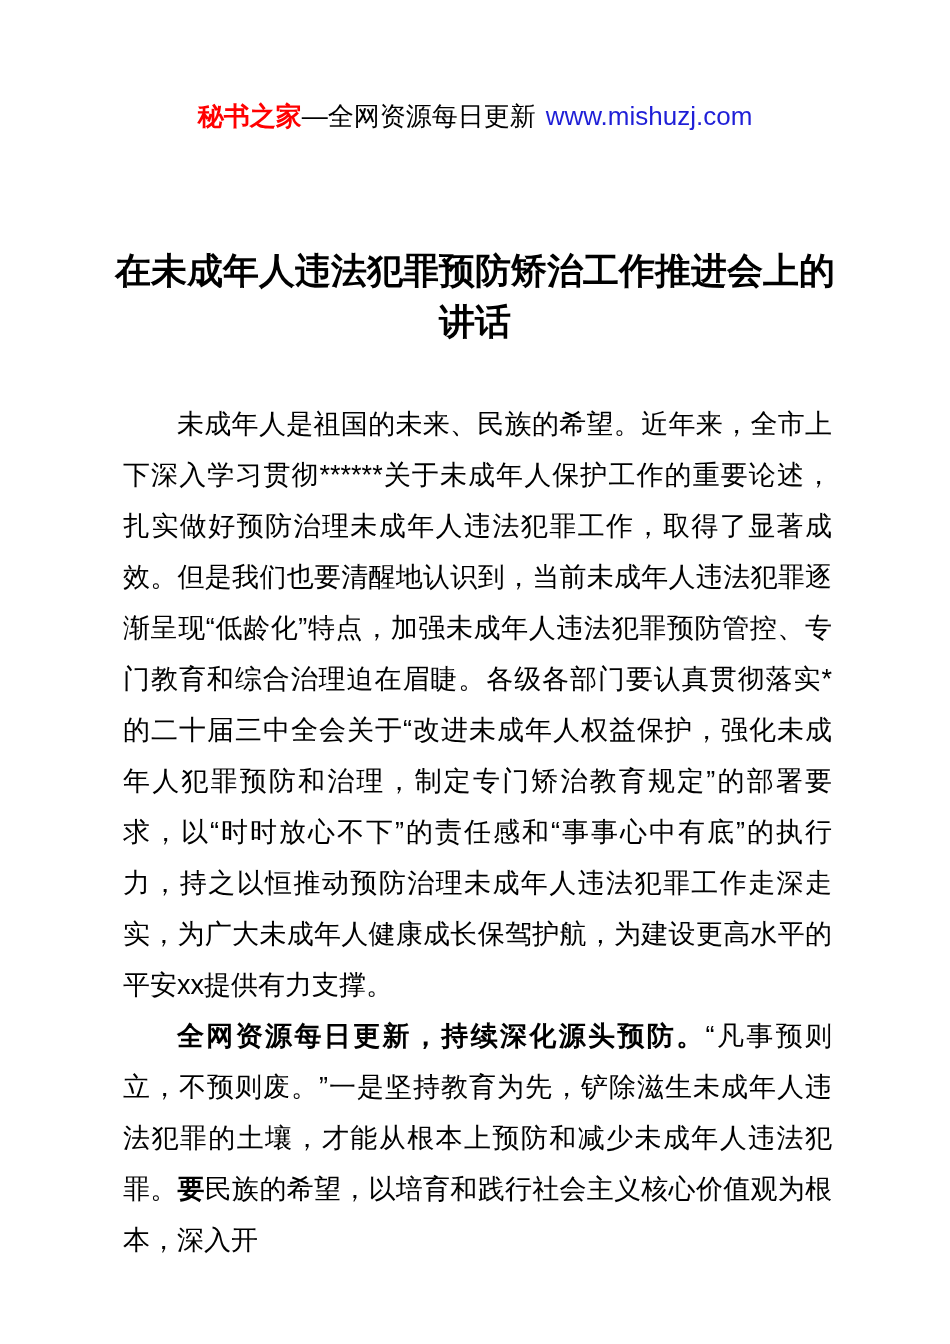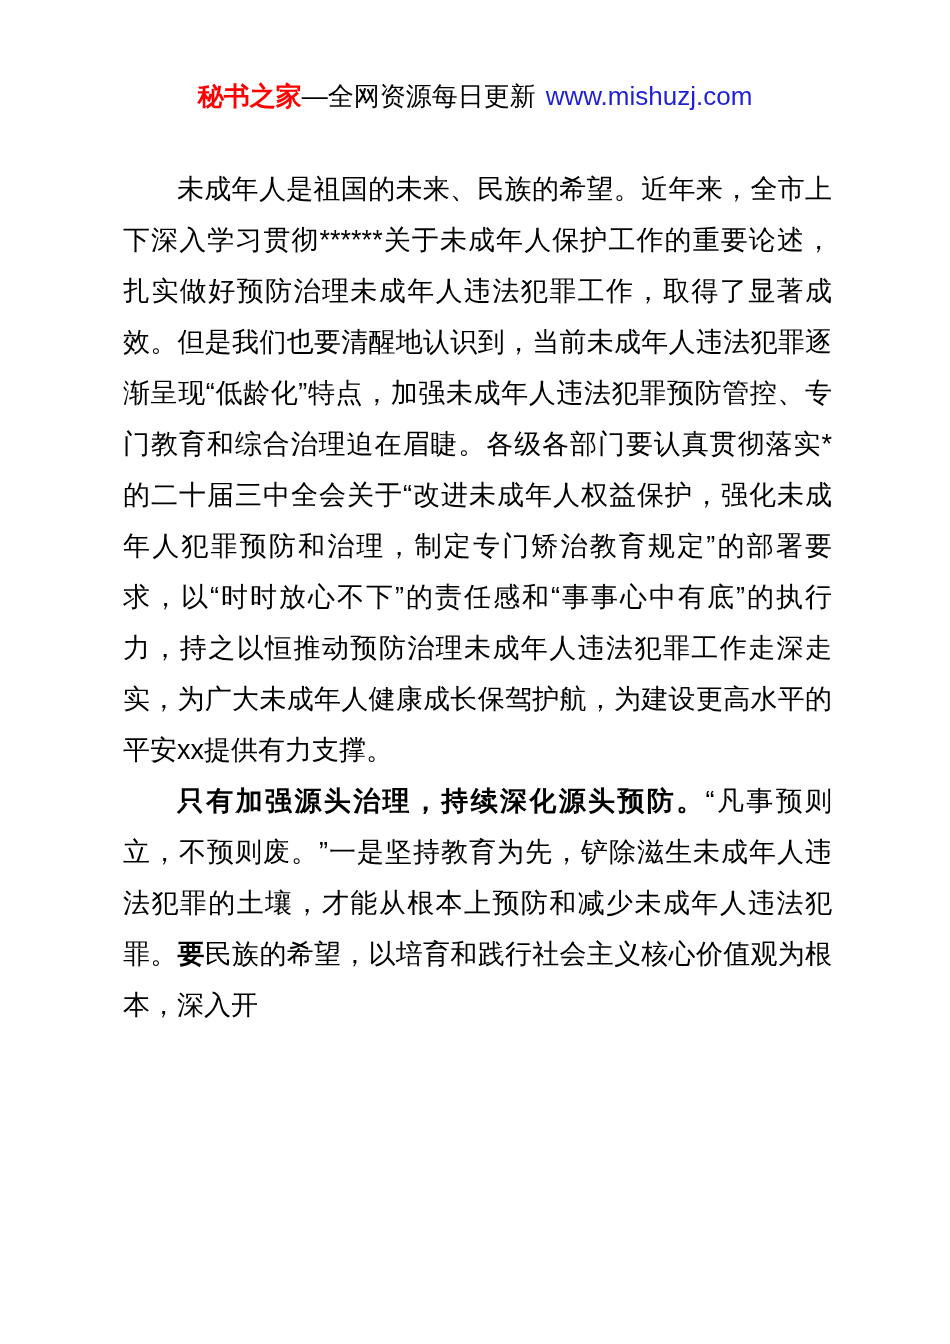--- a/index.html
+++ b/index.html
@@ -11,21 +11,21 @@
     position: relative;
     width: 950px;
     height: 1344px;
     background: #ffffff;
     box-sizing: border-box;
     overflow: hidden;
     font-family: "Liberation Sans", "DejaVu Sans", sans-serif;
     color: #000000;
   }
   .banner {
-    padding-top: 80px;
+    padding-top: 100px;
     text-align: center;
     font-size: 26px;
     line-height: 32px;
     white-space: nowrap;
   }
   .site-name {
     font-weight: bold;
   }
   .site-url {
     margin-left: 10px;
@@ -59,20 +59,21 @@
 </style>
 </head>
 <body>
 
 <div class="page">
 
   <div class="banner">
     <span class="site-name" style="color: rgb(255, 0, 0);">秘书之家</span><span>—</span><span style="color: rgb(0, 0, 0);">全网资源每日更新</span><span class="site-url" style="color: rgb(31, 31, 215);">www.mishuzj.com</span>
   </div>
 
+  <h1 class="doc-title">在未成年人违法犯罪预防矫治工作推进会上的讲话</h1>
 
   <div class="doc-body">
 
   <p class="para"><span>未成年人是祖国的未来、民族的希望。近年来，全市上下深入学习贯彻******关于未成年人保护工作的重要论述，扎实做好预防治理未成年人违法犯罪工作，取得了显著成效。但是我们也要清醒地认识到，当前未成年人违法犯罪逐渐呈现“低龄化”特点，加强未成年人违法犯罪预防管控、专门教育和综合治理迫在眉睫。各级各部门要认真贯彻落实*的二十届三中全会关于“改进未成年人权益保护，强化未成年人犯罪预防和治理，制定专门矫治教育规定”的部署要求，以“时时放心不下”的责任感和“事事心中有底”的执行力，持之以恒推动预防治理未成年人违法犯罪工作走深走实，为广大未成年人健康成长保驾护航，为建设更高水平的平安xx提供有力支撑。</span></p>
-      <p class="para"><b>只有加强源头治理，持续深化源头预防。</b><span>“凡事预则立，不预则废。”一是坚持教育为先，铲除滋生未成年人违法犯罪的土壤，才能从根本上预防和减少未成年人违法犯罪。</span><b>要</b><span>民族的希望，以培育和践行社会主义核心价值观为根本，深入开</span></p>
+      <p class="para"><b>全网资源每日更新，持续深化源头预防。</b><span>“凡事预则立，不预则废。”一是坚持教育为先，铲除滋生未成年人违法犯罪的土壤，才能从根本上预防和减少未成年人违法犯罪。</span><b>要</b><span>民族的希望，以培育和践行社会主义核心价值观为根本，深入开</span></p>
     </div>
 
 </div>
 
 </body></html>

